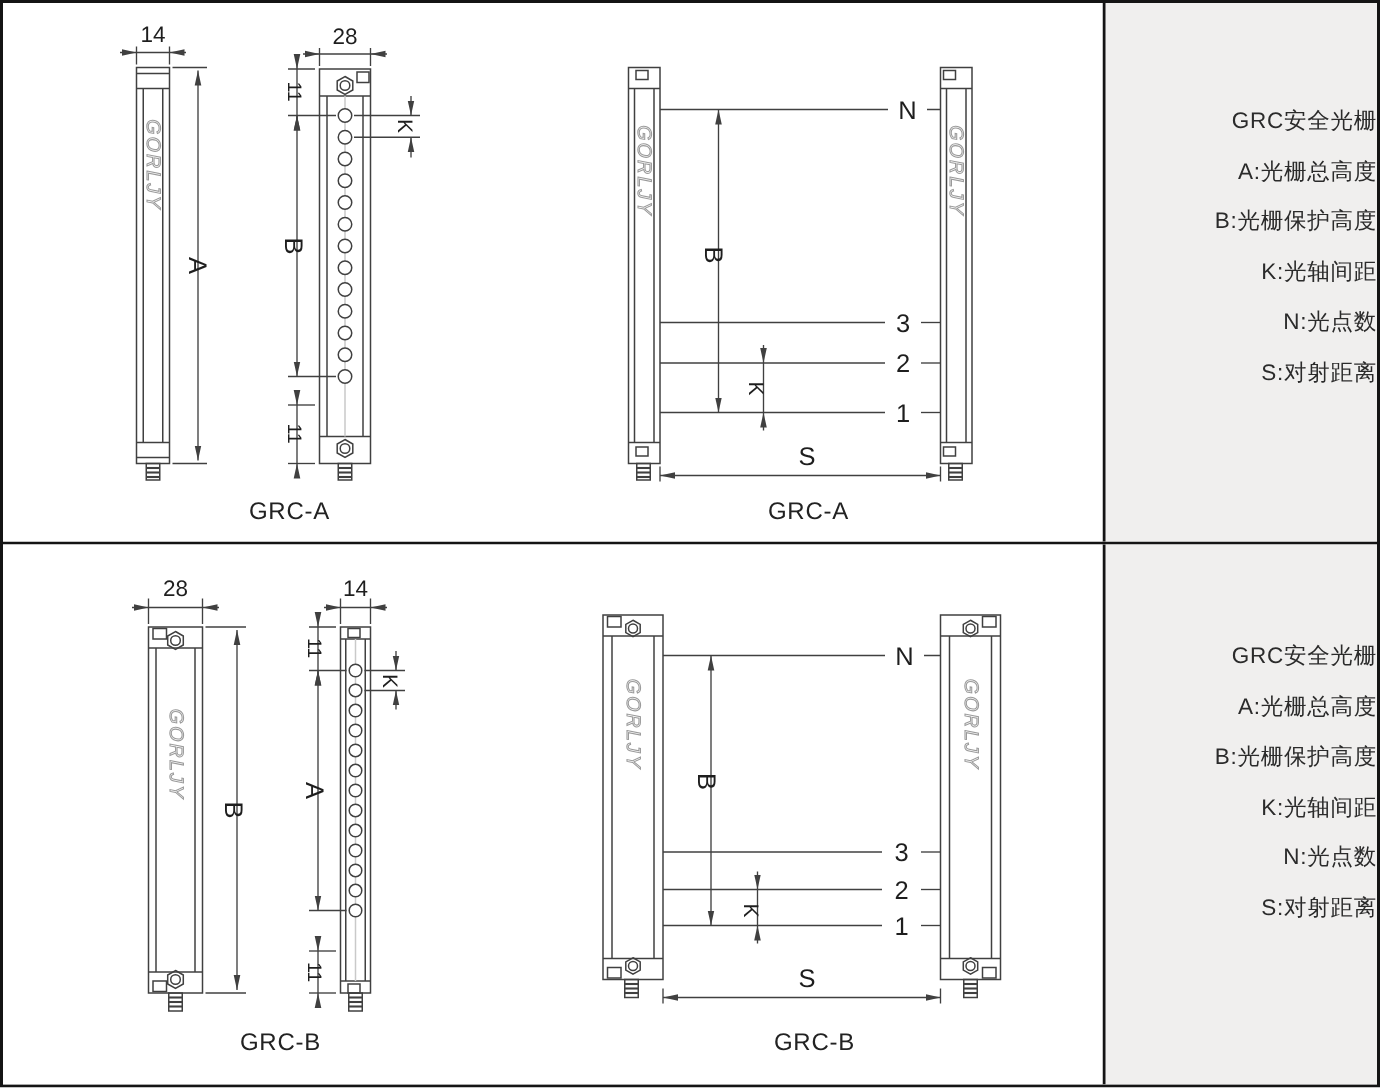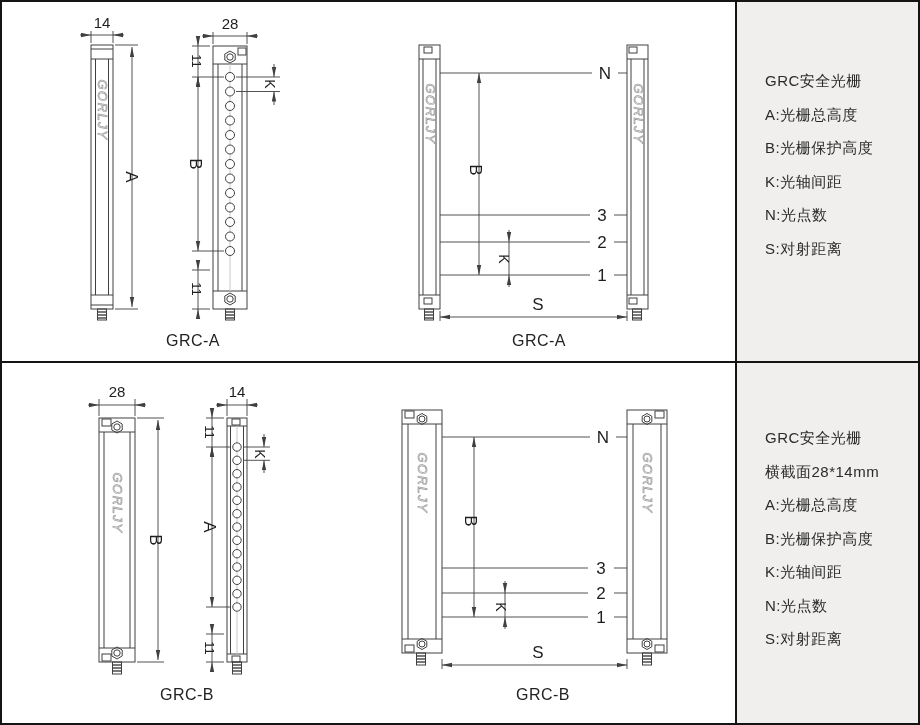--- a/index.html
+++ b/index.html
@@ -13,21 +13,21 @@
   .row-a { height:359px; border-bottom:2px solid #141414; }
   .row-b { height:360px; }
   .drawings { position:relative; width:733px; height:100%; background:#fff; flex:0 0 auto; }
   .panel {
     flex:1 1 auto; background:#f0efee; border-left:2px solid #141414;
     color:#2b2b2b; font-size:15px;
   }
   .panel-text { padding-left:28px; }
   .panel-a .panel-text { padding-top:62px; }
   .panel-b .panel-text { padding-top:58px; }
-  .panel-text div { line-height:33.5px; letter-spacing:0.5px; white-space:nowrap; }
+  .panel-text div { line-height:33.5px; letter-spacing:0.5px; white-space:nowrap;text-align:right; }
 
   svg { display:block; }
   .ln   { stroke:#404040; stroke-width:1; fill:none; }
   .dim  { stroke:#404040; stroke-width:0.9; fill:none; }
   .hole { fill:#ffffff; stroke:#404040; stroke-width:1; }
   .thin { stroke:#c9c9c9; stroke-width:1; }
   .hatch{ stroke:#404040; stroke-width:1.4; }
   text  { font-family:"Liberation Sans", sans-serif; fill:#1e1e1e; }
   .dimnum    { font-size:15px; text-anchor:middle; }
   .dimsmall  { font-size:13px; text-anchor:middle; }
@@ -463,21 +463,20 @@
           </g>
         </g>
 
         <text class="cap" x="541" y="337">GRC-B</text>
       </svg>
     </div>
 
     <div class="panel panel-b">
       <div class="panel-text">
         <div>GRC安全光栅</div>
-        <div>横截面28*14mm</div>
         <div>A:光栅总高度</div>
         <div>B:光栅保护高度</div>
         <div>K:光轴间距</div>
         <div>N:光点数</div>
         <div>S:对射距离</div>
       </div>
     </div>
   </div>
 
 </div>

